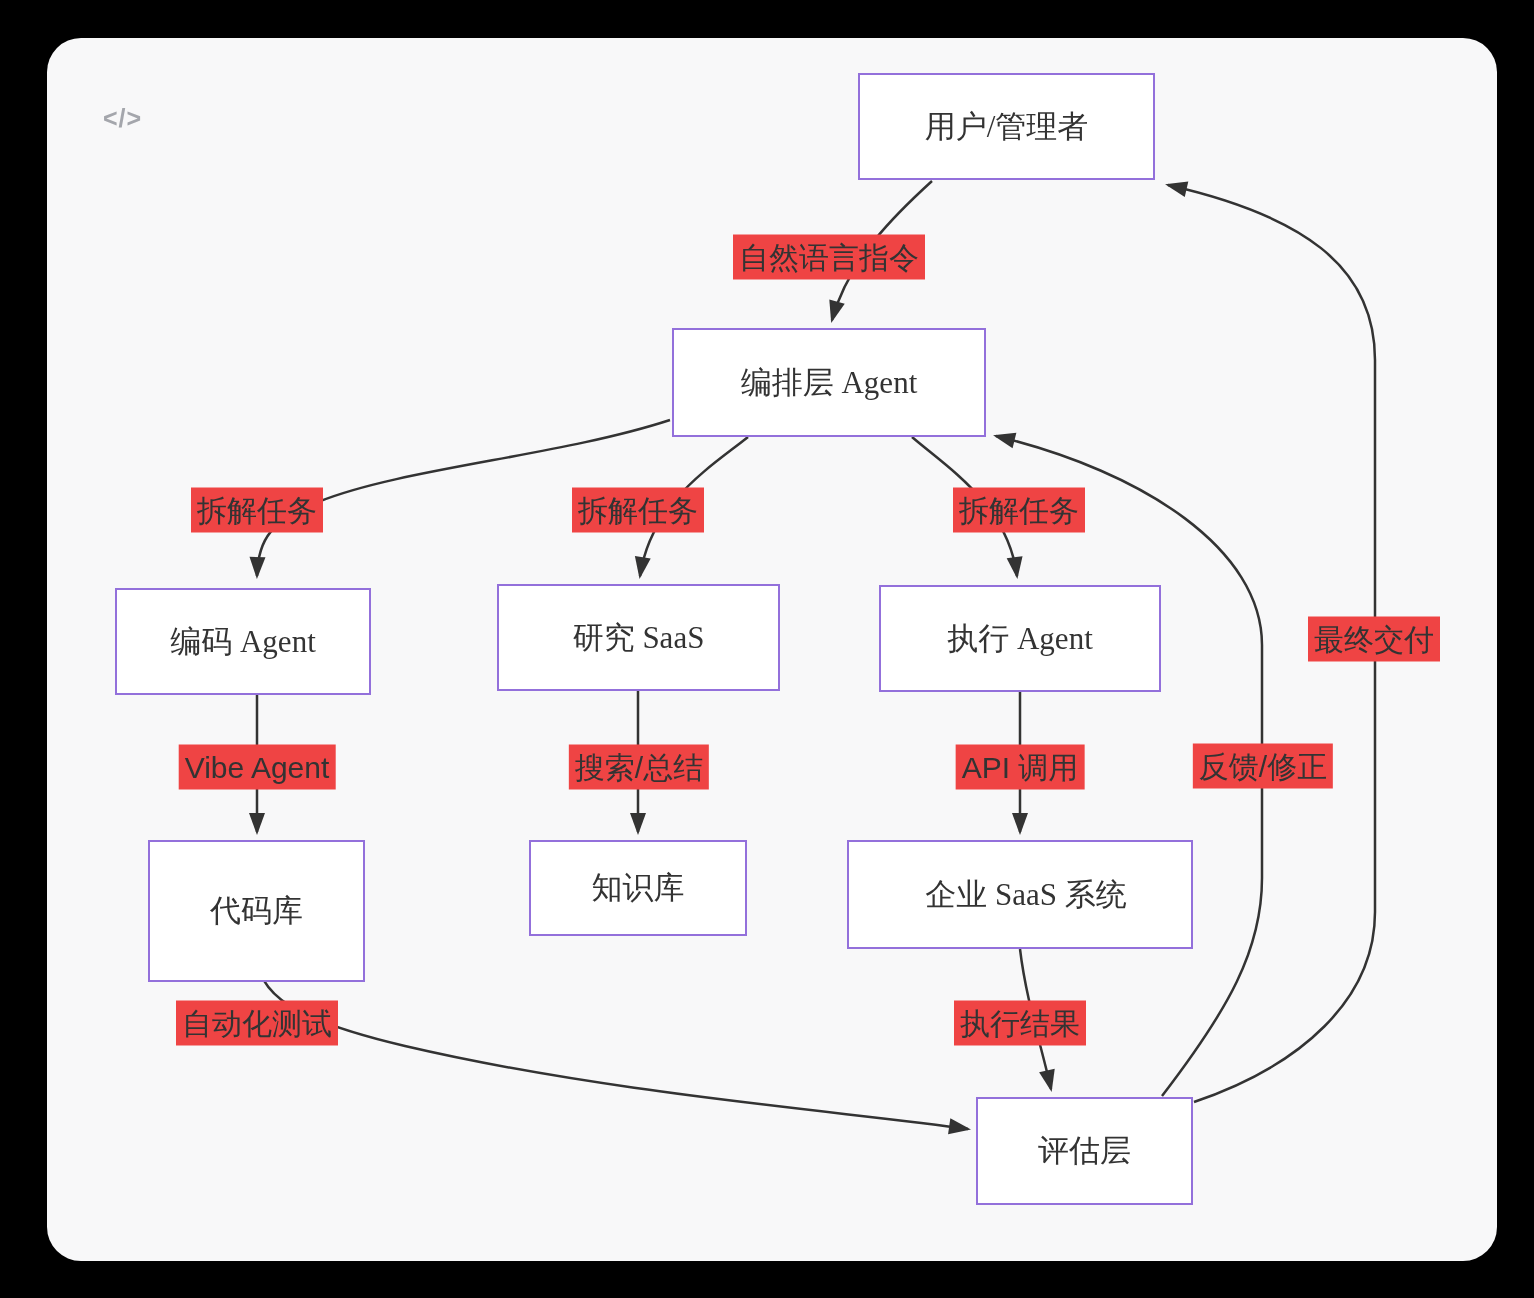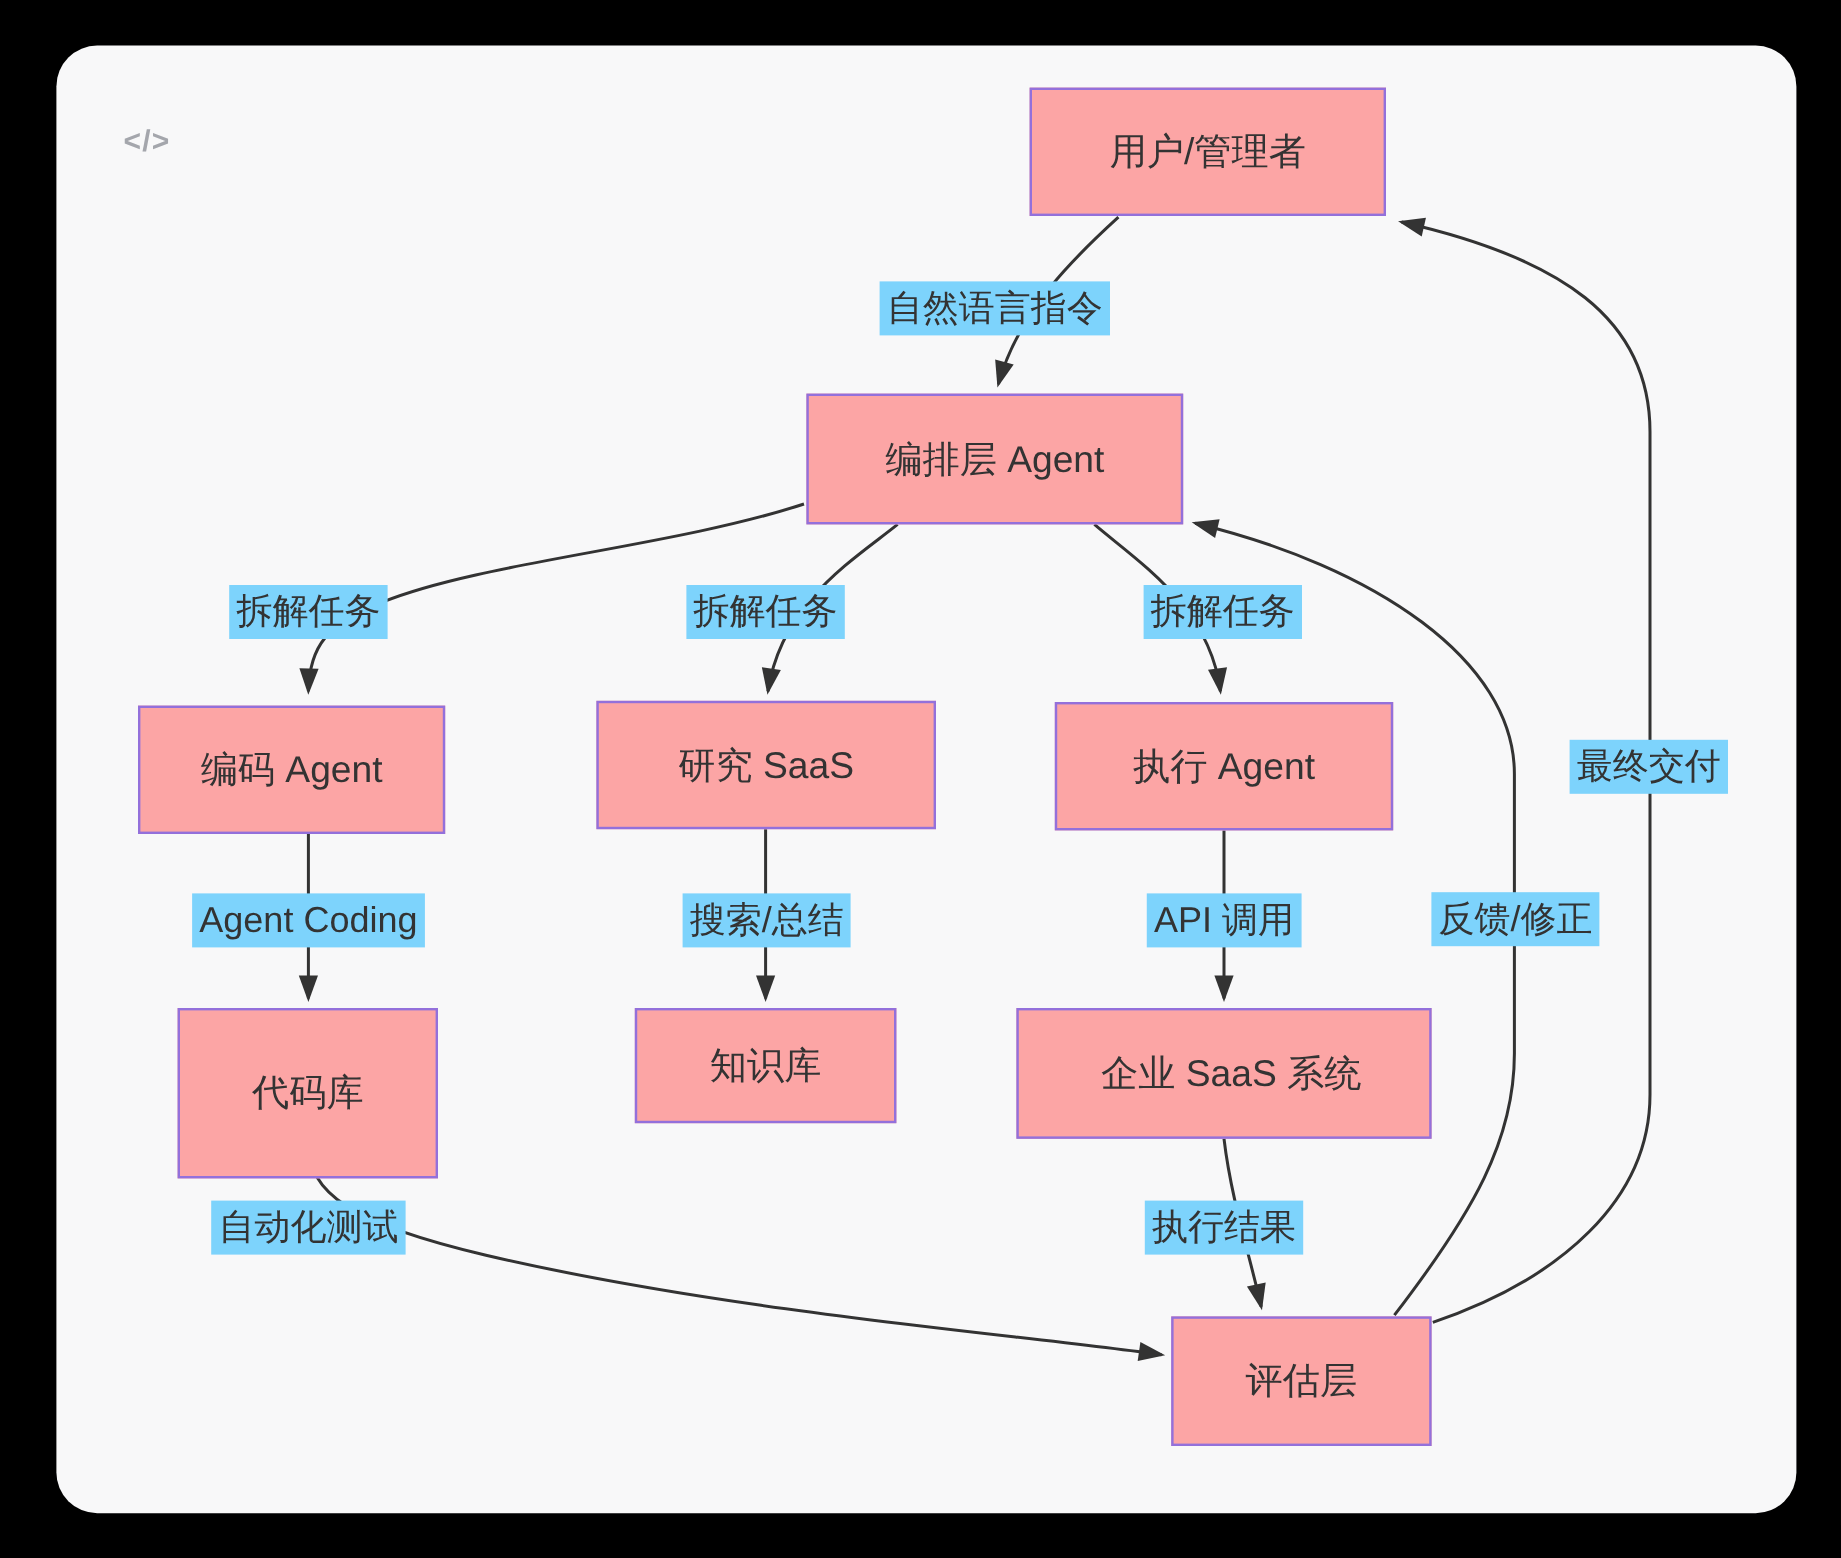--- a/index.html
+++ b/index.html
@@ -12,26 +12,26 @@
     background:#F8F8F9;border-radius:34px;
   }
   .code-icon{
     position:absolute;left:56px;top:66px;font-size:25px;font-weight:600;
     color:#A4A6AC;letter-spacing:1px;user-select:none;
   }
   svg.edge-layer{position:absolute;left:0;top:0;width:1534px;height:1298px;}
   svg.edge-layer path{fill:none;stroke:#333333;stroke-width:2.5px;}
   .node{
     position:absolute;display:flex;align-items:center;justify-content:center;
-    background:#fca5a5;border:2.5px solid #9370DB;box-sizing:border-box;
-    color:#333333;font-size:31px;text-align:center;white-space:nowrap;
+    background:#ffffff;border:2.5px solid #9370DB;box-sizing:border-box;
+    color:#333333;font-size:31px;text-align:center;white-space:nowrap;font-family:Liberation Serif, serif;
   }
   .edge-label{
     position:absolute;transform:translate(-50%,-50%);
-    background:#7dd3fc;color:#333333;font-size:30px;line-height:1.3;
+    background:#ef4444;color:#333333;font-size:30px;line-height:1.3;
     padding:3px 6px;white-space:nowrap;text-align:right;
   }
 </style>
 </head>
 <body>
 
 <div class="stage">
   <div class="card">
     <span class="code-icon">&lt;/&gt;</span>
   </div>
@@ -62,20 +62,20 @@
   <div class="node" style="left:879px;top:585px;width:282px;height:107px;">执行 Agent</div>
   <div class="node" style="left:148px;top:840px;width:217px;height:142px;">代码库</div>
   <div class="node" style="left:529px;top:840px;width:218px;height:96px;">知识库</div>
   <div class="node" style="left:847px;top:840px;width:346px;height:109px;padding-left:12px;">企业 SaaS 系统</div>
   <div class="node" style="left:976px;top:1097px;width:217px;height:108px;">评估层</div>
 
   <span class="edge-label" style="left:829px;top:257px;">自然语言指令</span>
   <span class="edge-label" style="left:257px;top:510px;">拆解任务</span>
   <span class="edge-label" style="left:638px;top:510px;">拆解任务</span>
   <span class="edge-label" style="left:1019px;top:510px;">拆解任务</span>
-  <span class="edge-label" style="left:257px;top:767px;">Agent Coding</span>
+  <span class="edge-label" style="left:257px;top:767px;">Vibe Agent</span>
   <span class="edge-label" style="left:639px;top:767px;">搜索/总结</span>
   <span class="edge-label" style="left:1020px;top:767px;">API 调用</span>
   <span class="edge-label" style="left:257px;top:1023px;">自动化测试</span>
   <span class="edge-label" style="left:1020px;top:1023px;">执行结果</span>
   <span class="edge-label" style="left:1263px;top:766px;">反馈/修正</span>
   <span class="edge-label" style="left:1374px;top:639px;">最终交付</span>
 </div>
 
 </body></html>

